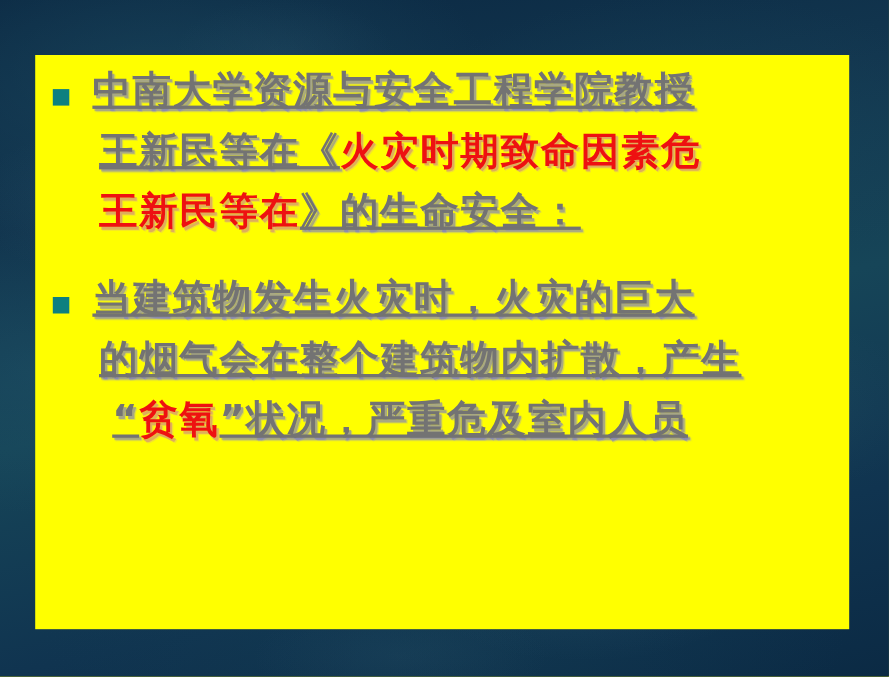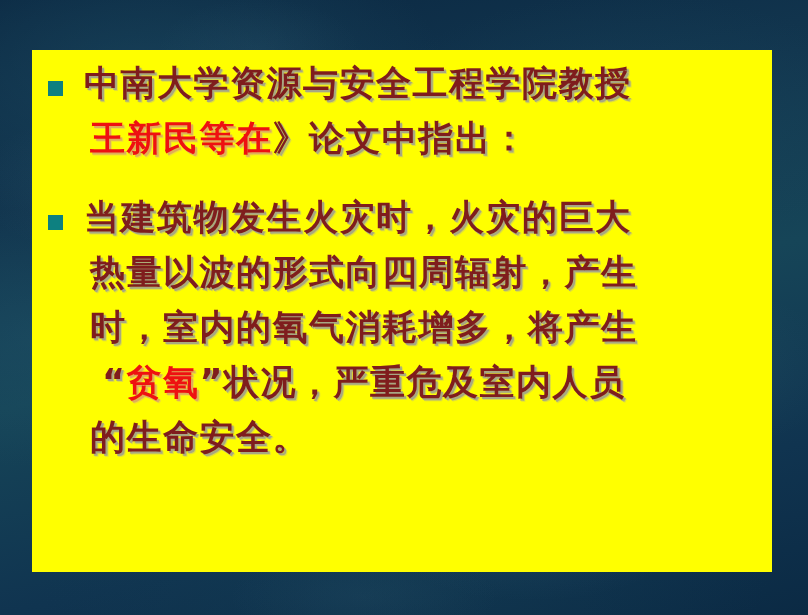--- a/index.html
+++ b/index.html
@@ -73,24 +73,25 @@
   .text-line {
     font-size: 35px;
     line-height: 55px;
     font-weight: bold;
     letter-spacing: 1.5px;
     white-space: nowrap;
     font-family: "DejaVu Sans", "Liberation Sans", sans-serif;
   }
 
   .seg-blue {
-    color: #7f1d1d;
+    color: #737373;
     text-shadow:
        2px 2px 0 rgba(120,120,190,0.55),
        3px 3px 0 rgba(150,150,205,0.30);
+    text-decoration: underline;
   }
   .seg-red {
     color: #ee1111;
     text-shadow:
        2px 2px 0 rgba(205,130,130,0.55),
        3px 3px 0 rgba(215,160,160,0.30);
   }
 
   .indent-1 { padding-left: 6px; }
   .indent-2 { padding-left: 18px; }
@@ -101,37 +102,34 @@
 <div id="slide">
 
   <div id="content-panel">
 
     <div class="bullet-block">
       <span class="bullet-marker"></span>
       <div class="text-line">
         <span class="seg-blue">中南大学资源与安全工程学院教授</span>
       </div>
       <div class="text-line indent-1">
-        <span class="seg-red">王新民等在</span><span class="seg-blue">》论文中指出：</span>
+        <span class="seg-blue">王新民等在《</span><span class="seg-red">火灾时期致命因素危</span>
+      </div>
+      <div class="text-line indent-1">
+        <span class="seg-red">王新民等在</span><span class="seg-blue">》的生命安全：</span>
       </div>
     </div>
 
     <div class="bullet-block">
       <span class="bullet-marker"></span>
       <div class="text-line">
         <span class="seg-blue">当建筑物发生火灾时，火灾的巨大</span>
       </div>
       <div class="text-line indent-1">
-        <span class="seg-blue">热量以波的形式向四周辐射，产生</span>
-      </div>
-      <div class="text-line indent-1">
-        <span class="seg-blue">时，室内的氧气消耗增多，将产生</span>
+        <span class="seg-blue">的烟气会在整个建筑物内扩散，产生</span>
       </div>
       <div class="text-line indent-2">
         <span class="seg-blue">“</span><span class="seg-red">贫氧</span><span class="seg-blue">”状况，严重危及室内人员</span>
-      </div>
-      <div class="text-line indent-1">
-        <span class="seg-blue">的生命安全。</span>
       </div>
     </div>
 
   </div>
 </div>
 
 </body></html>

